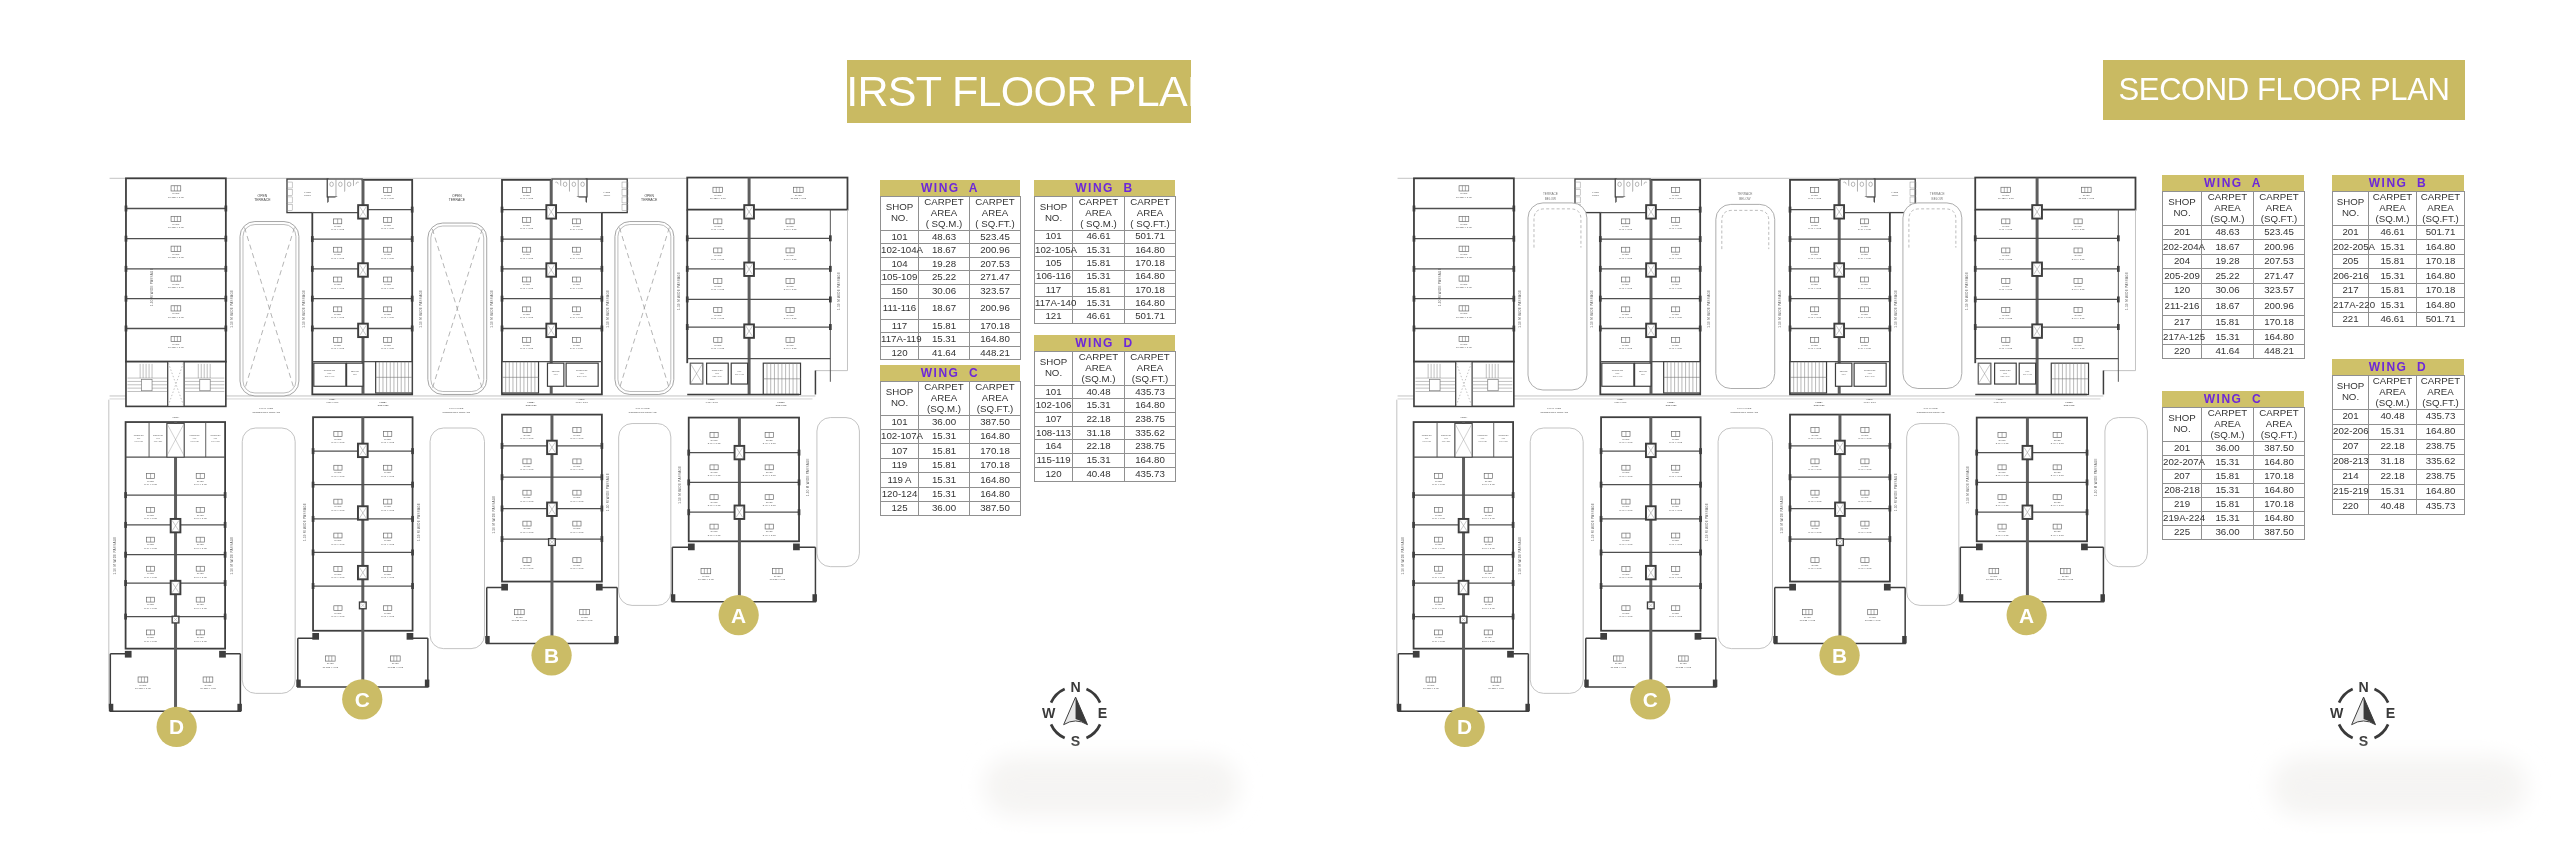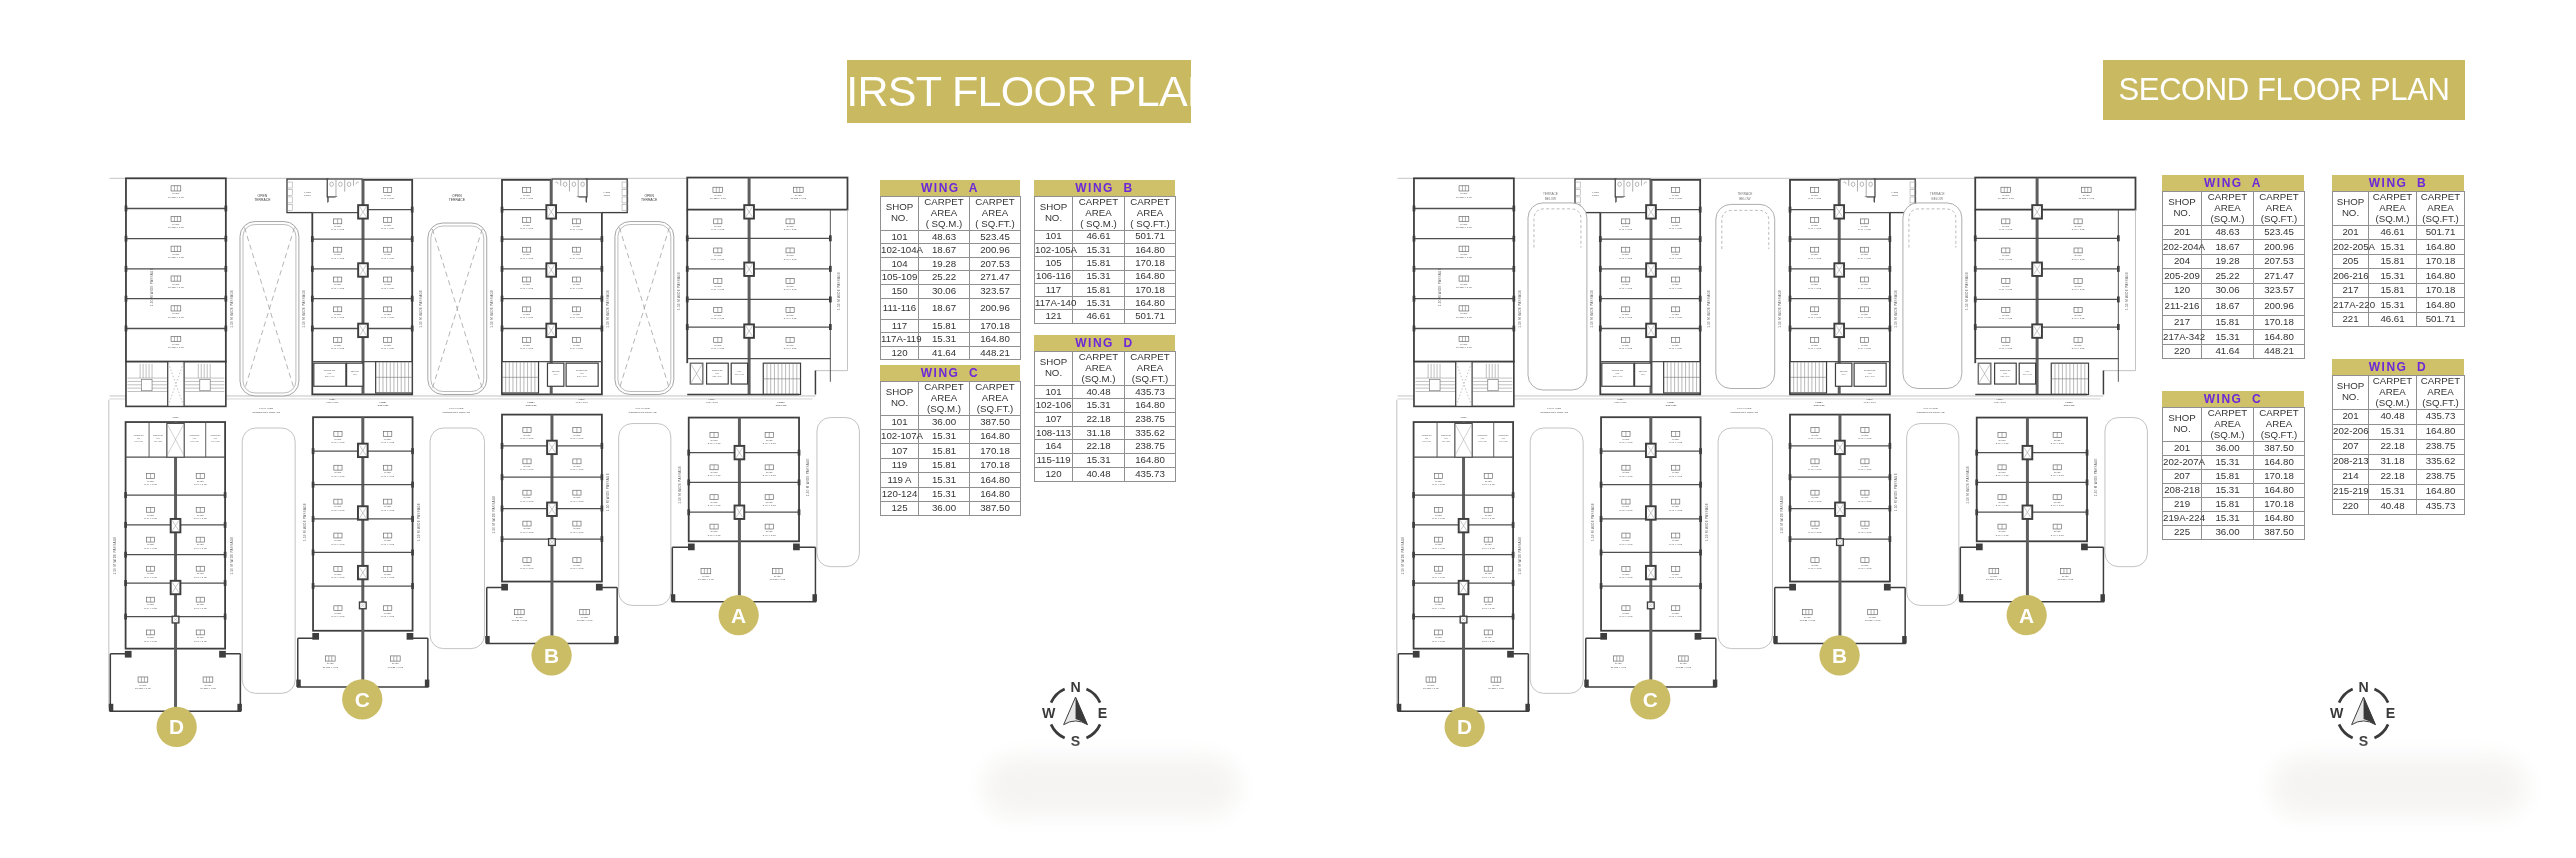--- a/index.html
+++ b/index.html
@@ -962,21 +962,21 @@
           <td>211-216</td>
           <td>18.67</td>
           <td>200.96</td>
         </tr>
 <tr style="height:14.6px">
           <td>217</td>
           <td>15.81</td>
           <td>170.18</td>
         </tr>
 <tr style="height:14.6px">
-          <td>217A-342</td>
+          <td>217A-125</td>
           <td>15.31</td>
           <td>164.80</td>
         </tr>
 <tr style="height:14.6px">
           <td>220</td>
           <td>41.64</td>
           <td>448.21</td>
         </tr>
 </tbody>
     </table>

